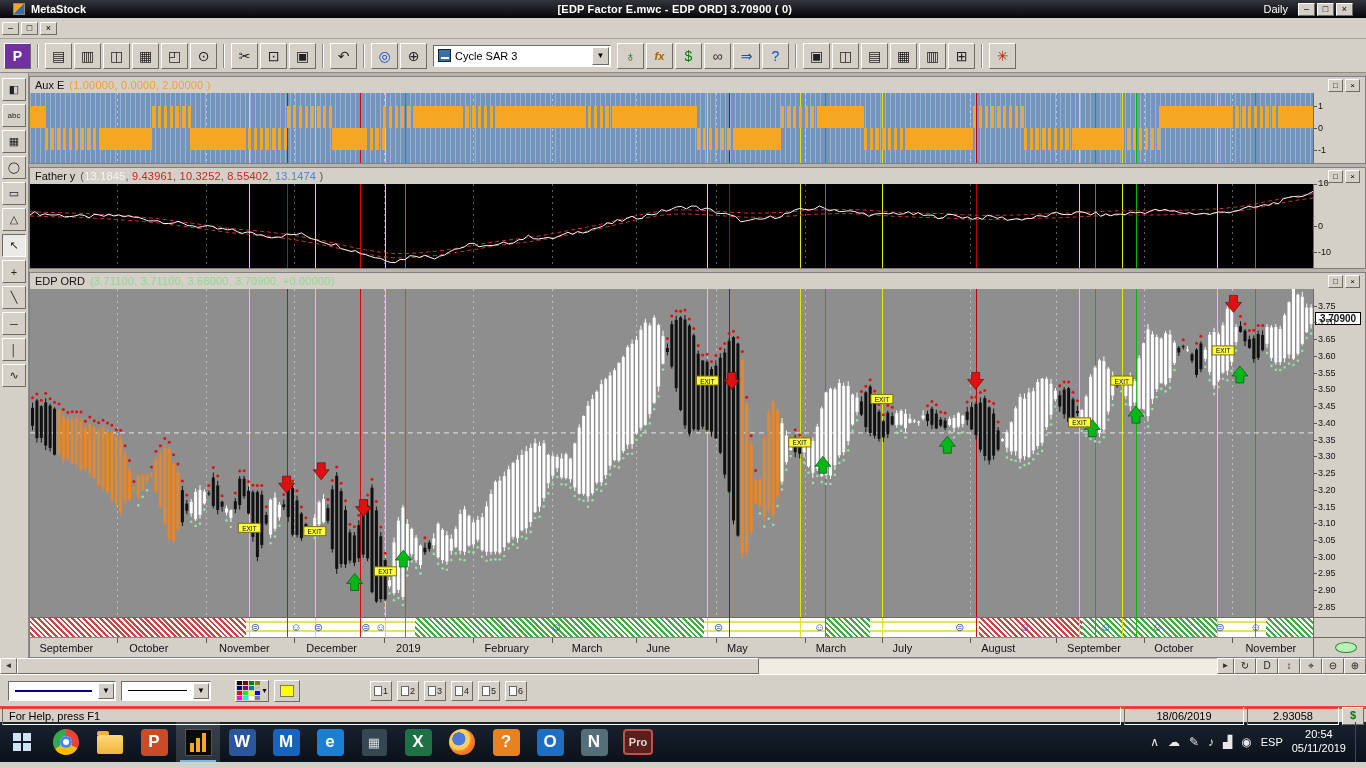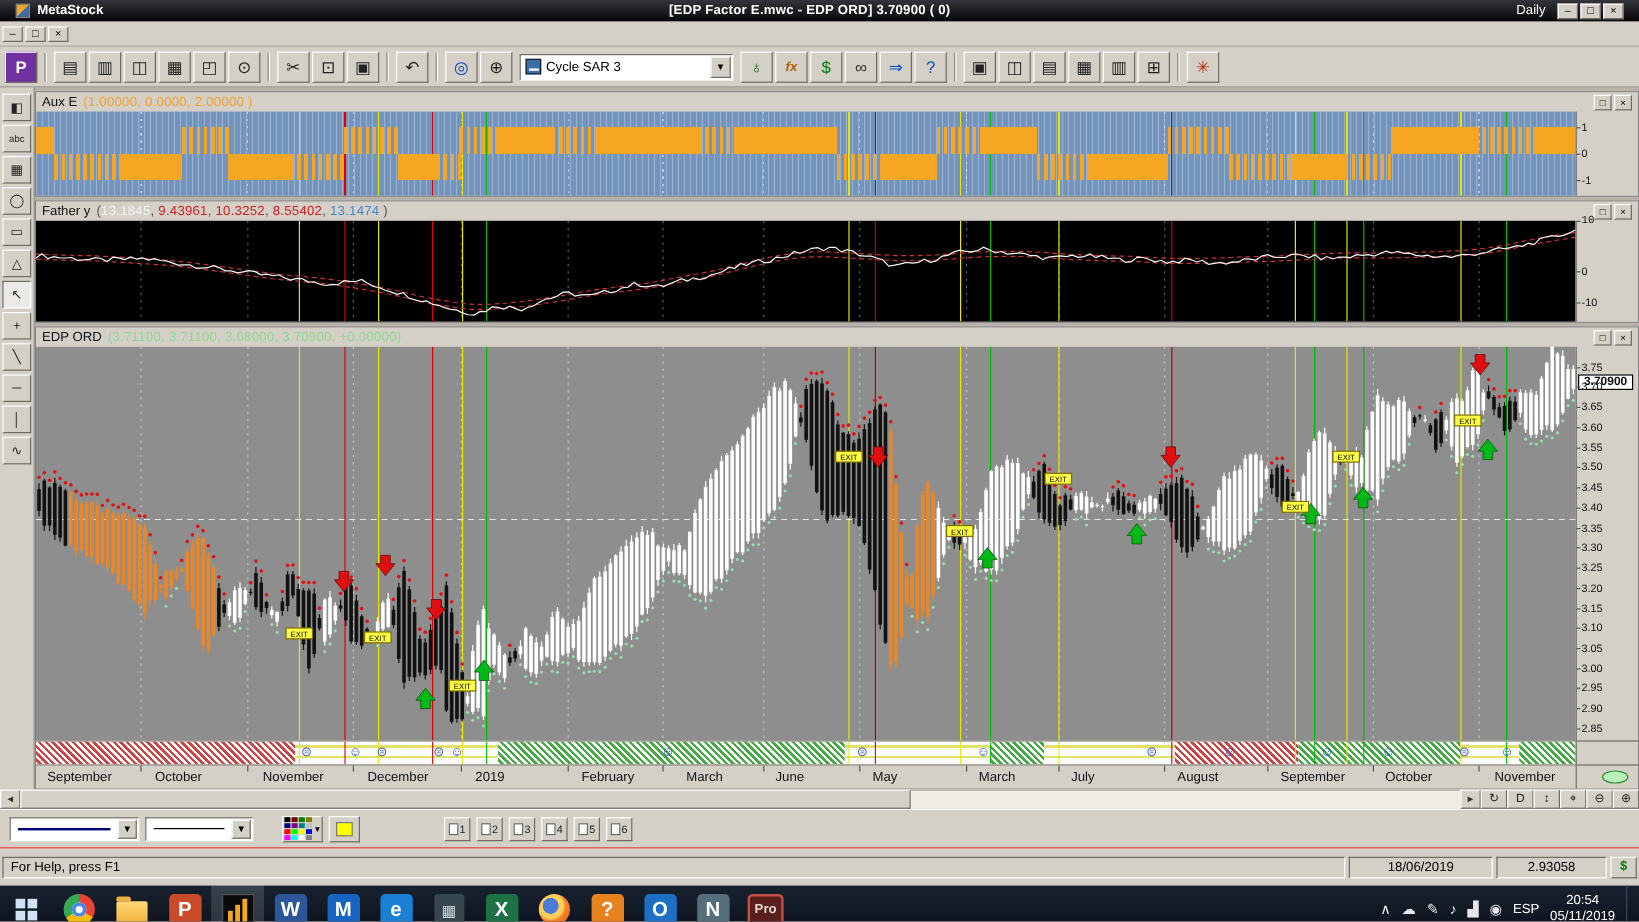--- a/index.html
+++ b/index.html
@@ -70,21 +70,21 @@
   .bottombar{height:32px;background:#d4d0c8;display:flex;align-items:center;gap:5px;padding:0 8px;border-top:1px solid #fff}
   .line-combo{height:20px;background:#fff;display:flex;align-items:center}
   .line-combo .sample{flex:1;height:0;margin:0 6px}
   .line-combo .cdrop{width:16px;height:16px;font-size:8px;text-align:center;line-height:14px;margin-right:1px}
   .palette{width:34px;height:22px;display:flex;align-items:center;justify-content:center;gap:2px}
   .pgrid{display:grid;grid-template-columns:repeat(4,5px);grid-auto-rows:4px;gap:1px}
   .pgrid i{display:block}
   .zbtn{width:22px;height:20px;font-size:9px;display:flex;align-items:center;justify-content:center;gap:1px;color:#222}
   .zbtn:before{content:"";width:6px;height:8px;border:1px solid #666;background:#fff}
   
-  .statusbar{height:32px;background:#d4d0c8;display:flex;align-items:center;font-size:11px;padding:1px 2px;gap:3px;border-top:1px solid #ef4444}
+  .statusbar{height:16px;background:#d4d0c8;display:flex;align-items:center;font-size:11px;padding:1px 2px;gap:3px;border-top:3px solid #ef4444}
   .sb-left{flex:1;height:18px;padding:2px 6px}
   .sb-box{height:18px;padding:2px 10px;white-space:nowrap}
   .sb-dollar{width:22px;height:18px;text-align:center;font-weight:bold;color:#0a7a0a;line-height:15px}
   
   .taskbar{height:40px;background:linear-gradient(#18222f,#0b111b);display:flex;align-items:center;color:#fff}
   .tk-item{width:44px;height:40px;display:flex;align-items:center;justify-content:center;position:relative;cursor:default}
   .tk-item.active{background:rgba(255,255,255,.14)}
   .tk-item.active:after{content:"";position:absolute;left:4px;right:4px;bottom:0;height:2px;background:#76b9ed}
   .sq{width:27px;height:27px;border-radius:4px;display:flex;align-items:center;justify-content:center;font-weight:bold;font-size:17px;color:#fff}
   .tray{margin-left:auto;display:flex;align-items:center;gap:9px;font-size:11px;padding-right:6px}

